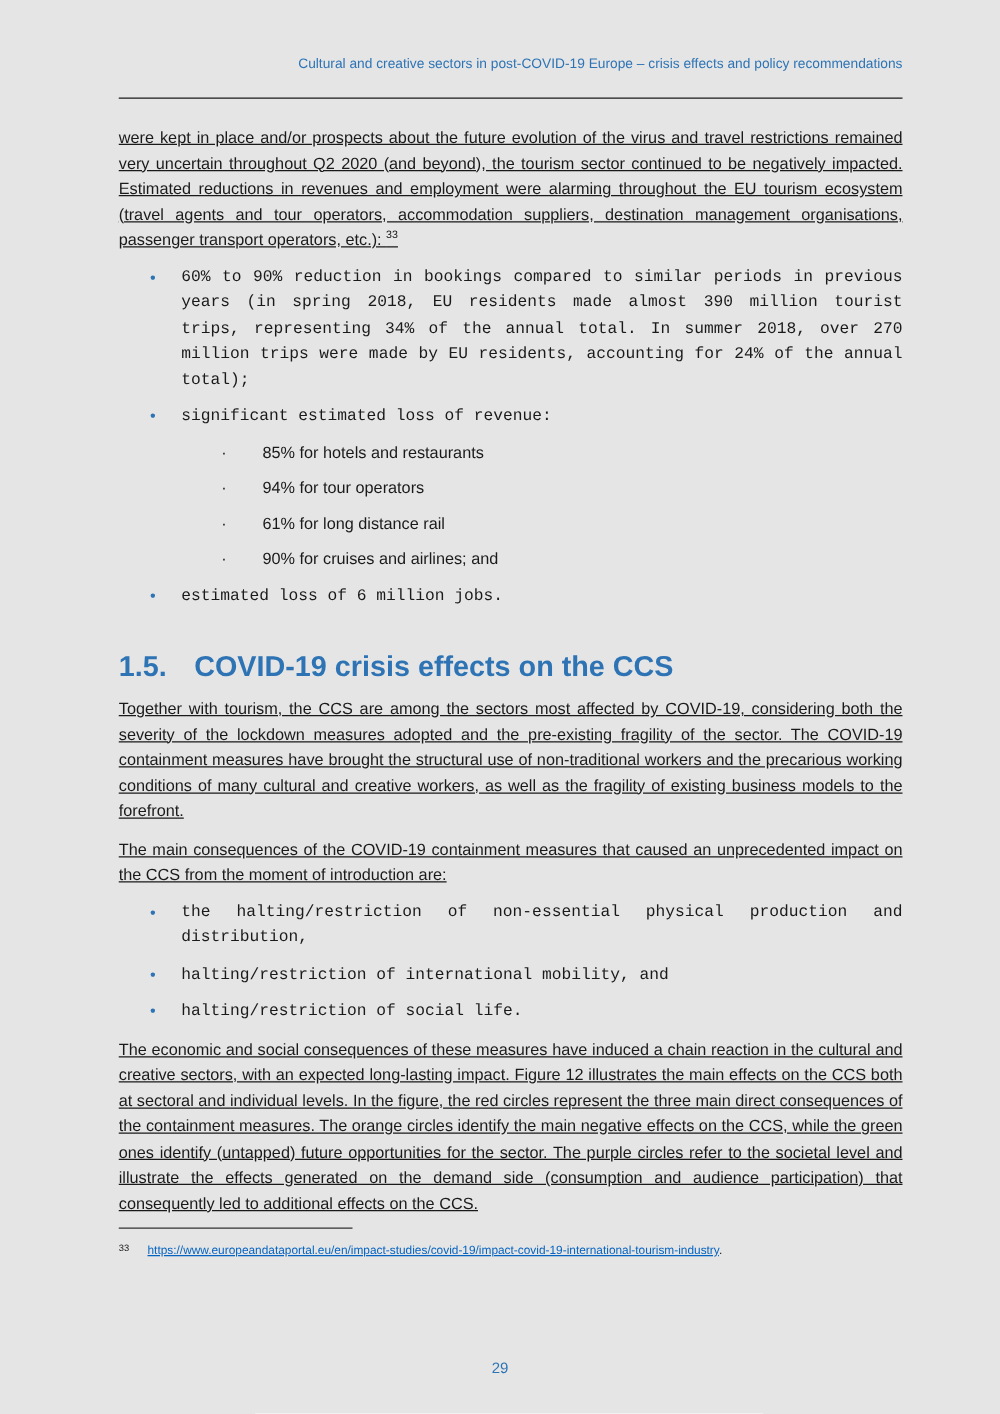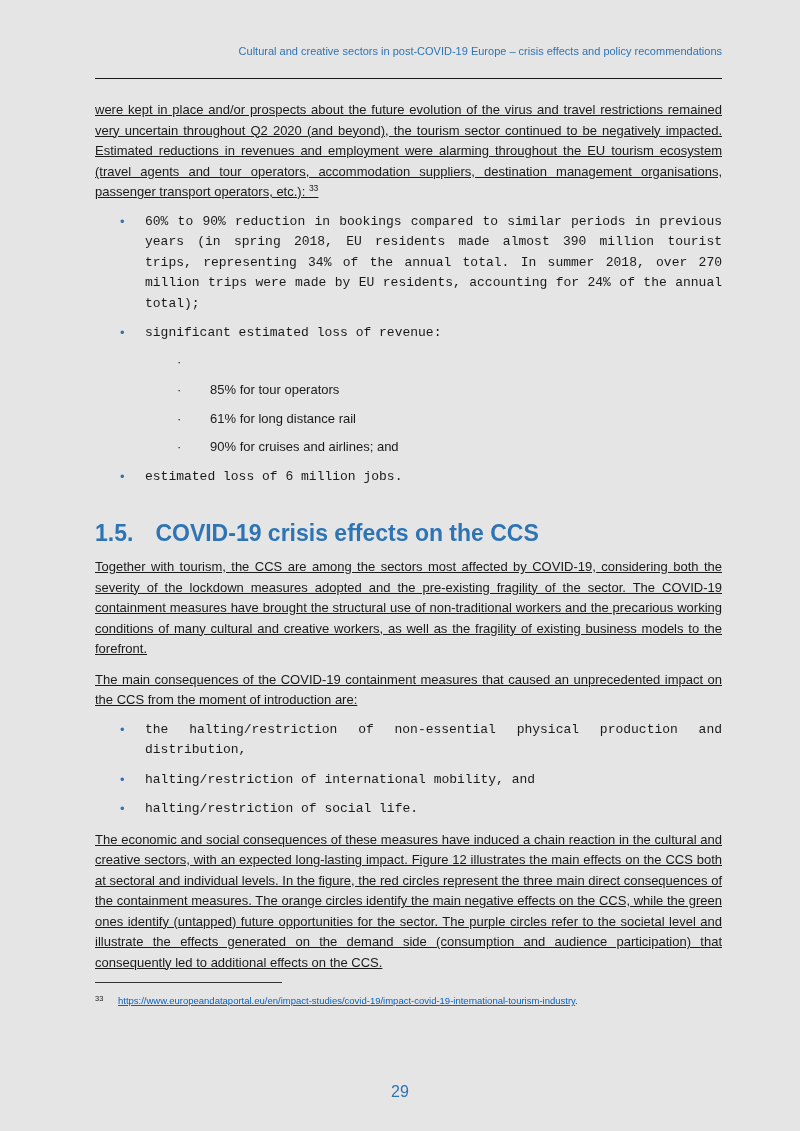--- a/index.html
+++ b/index.html
@@ -115,21 +115,21 @@
     cursor: pointer;
     word-break: break-all;
   }
   .page-number {
     position: absolute;
     left: 0;
     right: 0;
     bottom: 30px;
     text-align: center;
     color: var(--header_blue, #2e74b5);
-    font-size: 16px;
+    font-size: 12px;
   }
 </style>
 </head>
 <body>
 
 <div class="page">
   <div class="content">
 
     <div class="header-title">Cultural and creative sectors in post-COVID-19 Europe – crisis effects and policy recommendations</div>
     <hr class="header-rule">
@@ -141,24 +141,25 @@
         <span class="dot">•</span>
         <div class="btext">60% to 90% reduction in bookings compared to similar periods in previous years (in spring 2018, EU residents made almost 390 million tourist trips, representing 34% of the annual total. In summer 2018, over 270 million trips were made by EU residents, accounting for 24% of the annual total);</div>
       </div>
       <div class="bullet">
         <span class="dot">•</span>
         <div class="btext">significant estimated loss of revenue:</div>
       </div>
 
       <div class="subbullet">
         <span class="sdot">·</span>
-      </div>
-      <div class="subbullet">
-        <span class="sdot">·</span>
-        <div class="btext">85% for tour operators</div>
+        <div class="btext">85% for hotels and restaurants</div>
+      </div>
+      <div class="subbullet">
+        <span class="sdot">·</span>
+        <div class="btext">94% for tour operators</div>
       </div>
       <div class="subbullet">
         <span class="sdot">·</span>
         <div class="btext">61% for long distance rail</div>
       </div>
       <div class="subbullet">
         <span class="sdot">·</span>
         <div class="btext">90% for cruises and airlines; and</div>
       </div>
 

